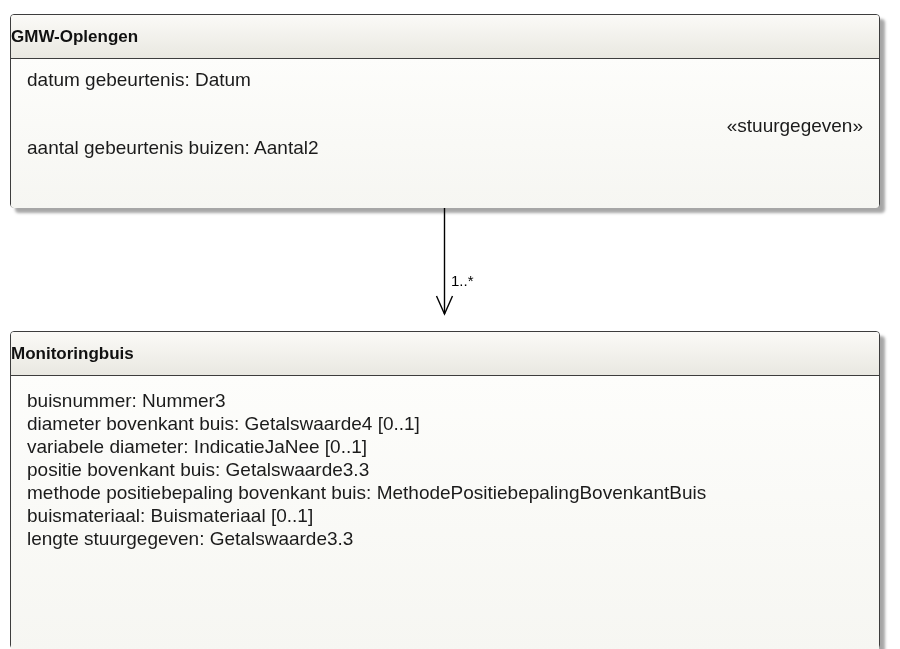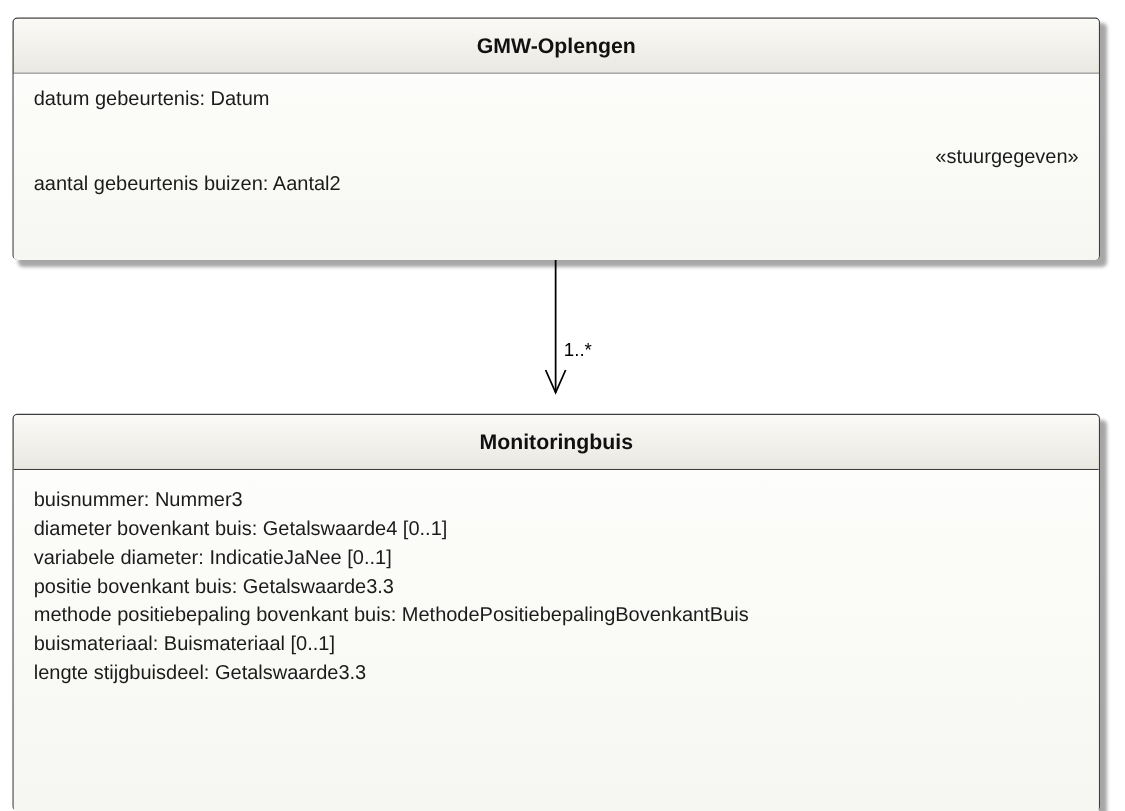--- a/index.html
+++ b/index.html
@@ -24,38 +24,38 @@
     background: #fcfcfa;
     box-shadow: 5px 5px 3px rgba(0, 0, 0, 0.35);
     box-sizing: border-box;
   }
   .uml-class.top    { top: 14px;  height: 194px; }
   .uml-class.bottom { top: 331px; height: 318px; }
 
   .uml-header {
     height: 43px;
     line-height: 43px;
-    text-align: center;
+    text-align: left;
     font-weight: bold;
     font-size: 17px;
     color: #111111;
     border-bottom: 1px solid #3d3d3d;
     background: linear-gradient(180deg, #fbfaf7 0%, #e9e8e1 100%);
     border-radius: 3px 3px 0 0;
   }
   .uml-body {
     padding: 10px 16px 0 16px;
     border-radius: 0 0 3px 3px;
     background: linear-gradient(180deg, #fdfdfb 0%, #f6f6f2 100%);
   }
   .uml-class.top .uml-body    { height: 139px; }
   .uml-class.bottom .uml-body { height: 263px; padding-top: 13px; }
 
   .attr {
-    font-size: 16px;
+    font-size: 19px;
     line-height: 22px;
     color: #1b1b1b;
     white-space: nowrap;
   }
   .uml-class.bottom .attr { line-height: 23px; }
   .spacer { height: 24px; }
   .attr.stereotype { padding-left: 11px; text-align: right; }
 
   .connector {
     position: absolute;
@@ -94,17 +94,17 @@
 
   <div class="uml-class bottom">
     <div class="uml-header">Monitoringbuis</div>
     <div class="uml-body">
       <div class="attr">buisnummer: Nummer3</div>
       <div class="attr">diameter bovenkant buis: Getalswaarde4 [0..1]</div>
       <div class="attr">variabele diameter: IndicatieJaNee [0..1]</div>
       <div class="attr">positie bovenkant buis: Getalswaarde3.3</div>
       <div class="attr">methode positiebepaling bovenkant buis: MethodePositiebepalingBovenkantBuis</div>
       <div class="attr">buismateriaal: Buismateriaal [0..1]</div>
-      <div class="attr">lengte stijgbuisdeel: Getalswaarde3.3</div>
+      <div class="attr">lengte stuurgegeven: Getalswaarde3.3</div>
     </div>
   </div>
 
 </div>
 
 </body></html>

